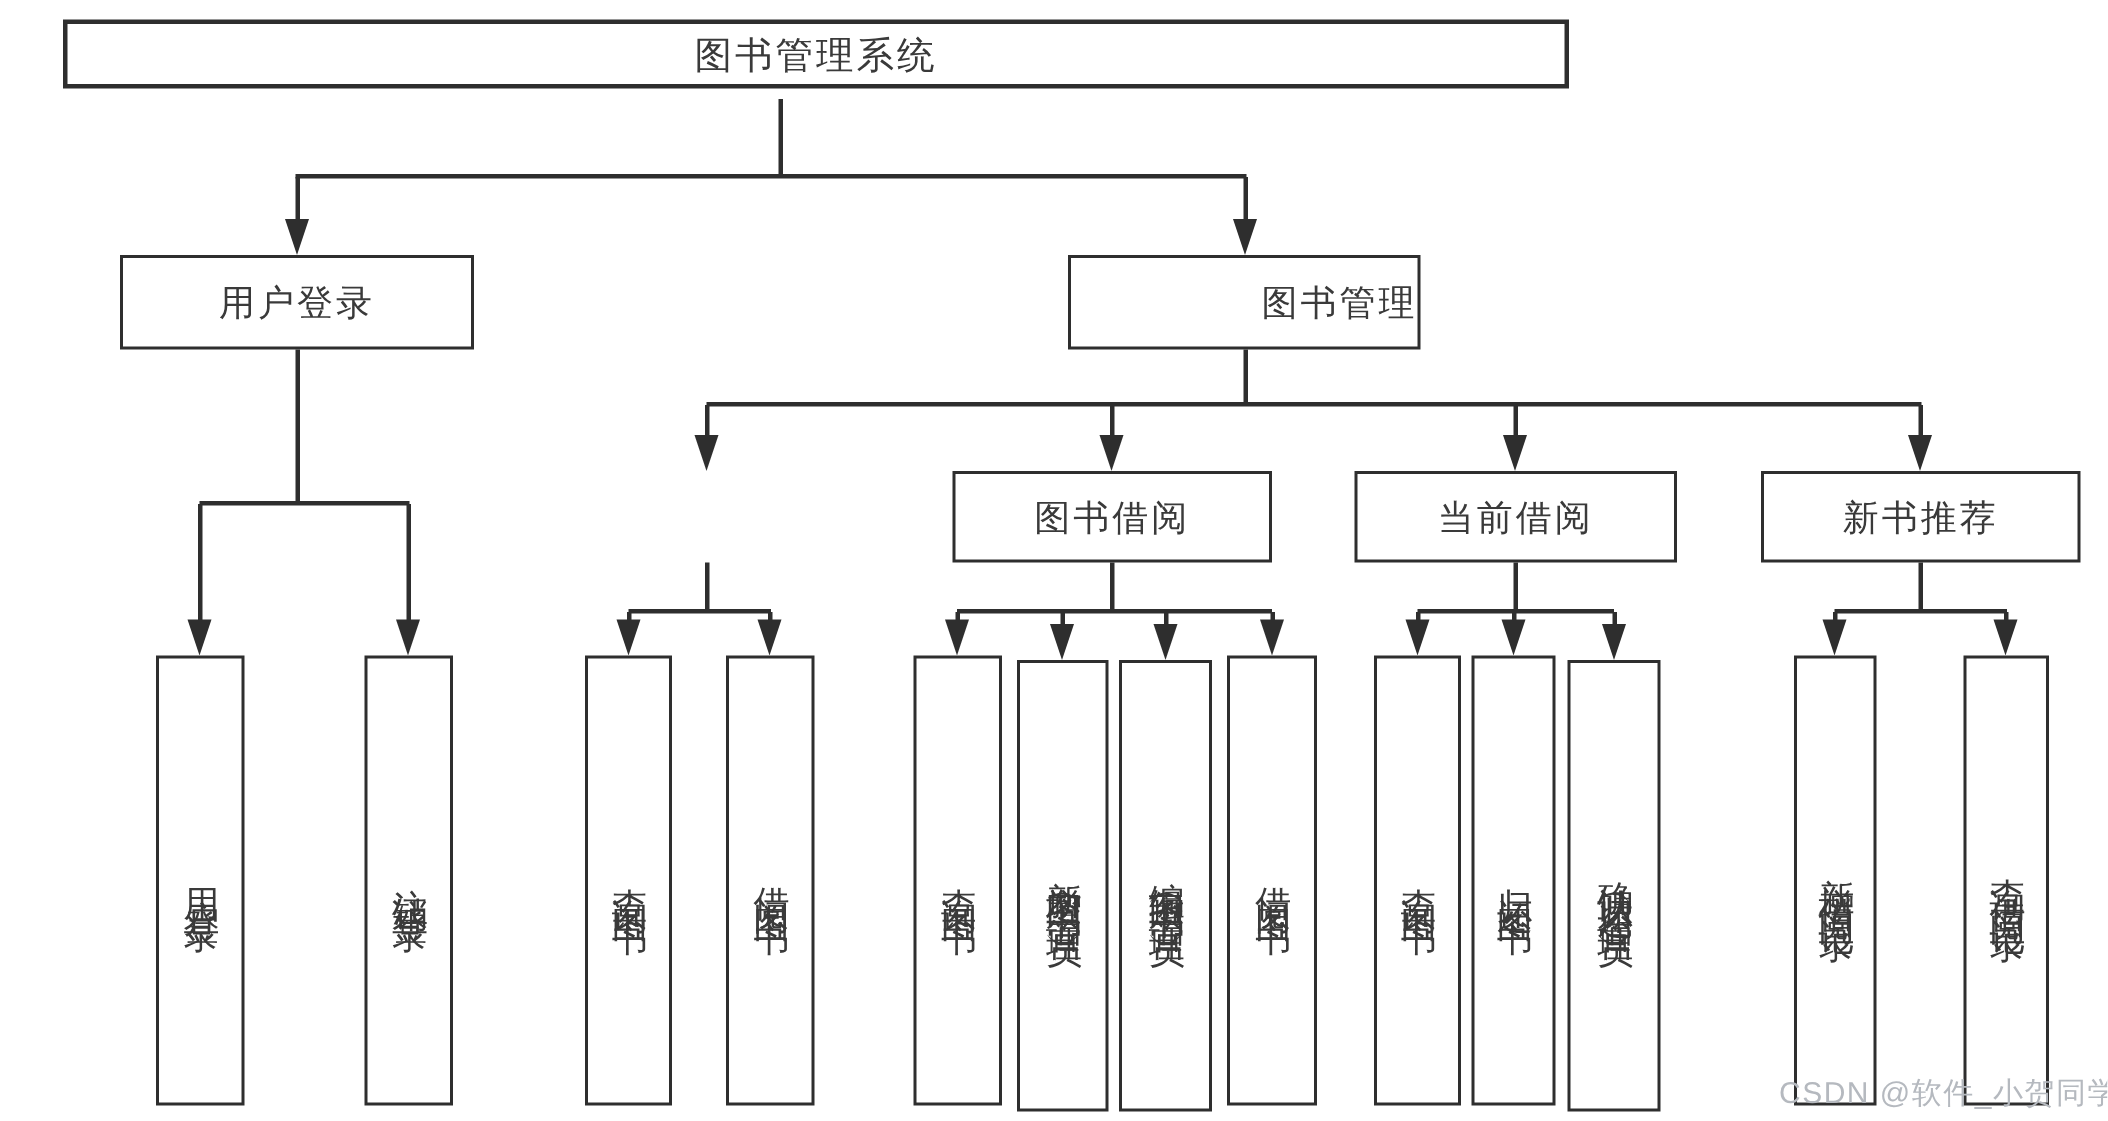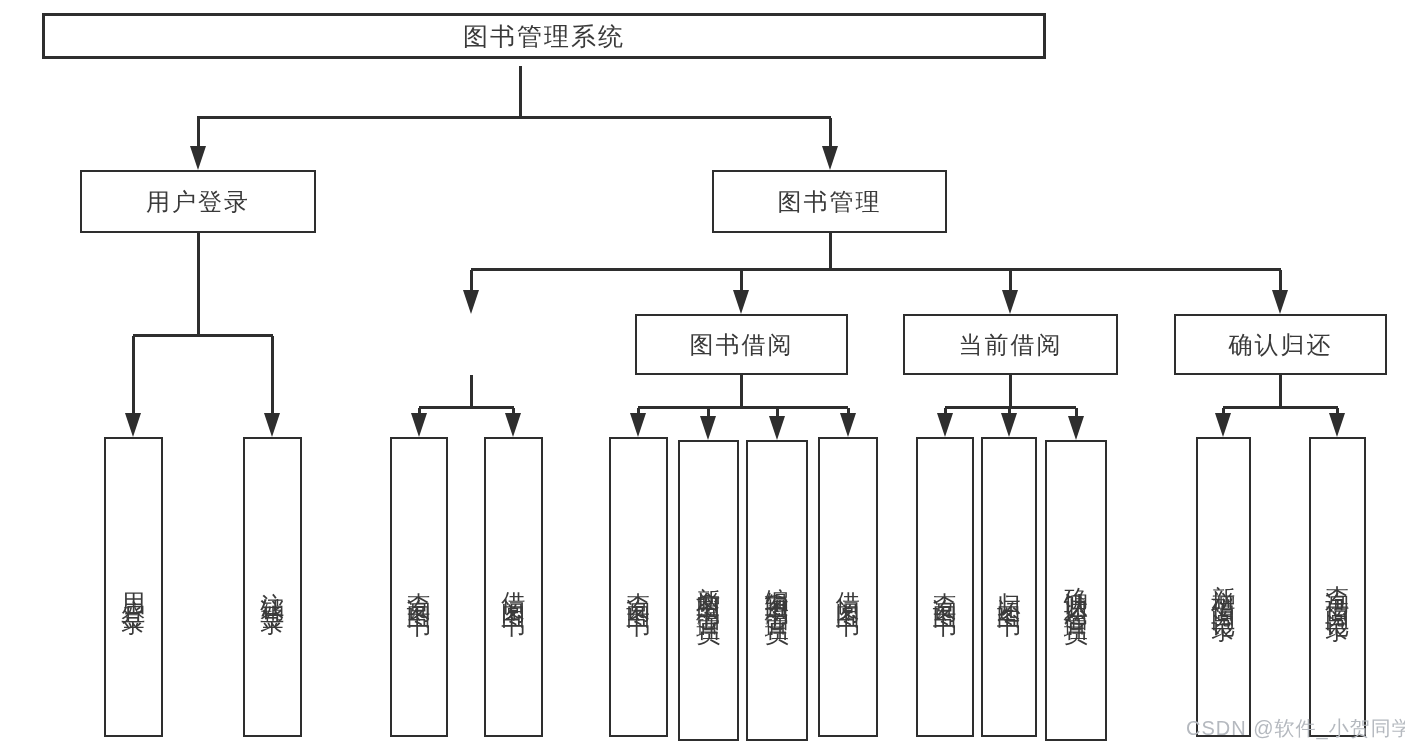--- a/index.html
+++ b/index.html
@@ -44,21 +44,21 @@
   <div class="vline" style="left:519px;top:66px;height:52px;"></div>
   <div class="hline" style="left:197px;top:116px;width:634px;"></div>
   <div class="vline" style="left:197px;top:118px;height:30px;"></div>
   <div class="arrow" style="left:190px;top:146px;"></div>
   <div class="vline" style="left:829px;top:118px;height:30px;"></div>
   <div class="arrow" style="left:822px;top:146px;"></div>
 
   <div class="box" style="left:80px;top:170px;width:236px;height:63px;">
     <span class="hlabel">用户登录</span>
   </div>
-  <div class="box" style="left:712px;top:170px;width:235px;height:63px;">
+  <div class="box" style="left:712px;top:170px;width:235px;height:63px;justify-content:flex-end;">
     <span class="hlabel">图书管理</span>
   </div>
 
   <div class="vline" style="left:197px;top:233px;height:103px;"></div>
   <div class="hline" style="left:133px;top:334px;width:140px;"></div>
   <div class="vline" style="left:132px;top:336px;height:78px;"></div>
   <div class="arrow" style="left:125px;top:413px;"></div>
   <div class="vline" style="left:271px;top:336px;height:78px;"></div>
   <div class="arrow" style="left:264px;top:413px;"></div>
 
@@ -73,21 +73,21 @@
   <div class="vline" style="left:1279px;top:270px;height:22px;"></div>
   <div class="arrow" style="left:1272px;top:290px;"></div>
 
   <div class="box" style="left:903px;top:314px;width:215px;height:61px;">
     <span class="hlabel">当前借阅</span>
   </div>
   <div class="box" style="left:635px;top:314px;width:213px;height:61px;">
     <span class="hlabel">图书借阅</span>
   </div>
   <div class="box" style="left:1174px;top:314px;width:213px;height:61px;">
-    <span class="hlabel">确认归还</span>
+    <span class="hlabel">新书推荐</span>
   </div>
 
   <div class="vline" style="left:470px;top:375px;height:33px;"></div>
   <div class="hline" style="left:419px;top:406px;width:95px;"></div>
   <div class="vline" style="left:418px;top:408px;height:8px;"></div>
   <div class="arrow" style="left:411px;top:413px;"></div>
   <div class="vline" style="left:512px;top:408px;height:8px;"></div>
   <div class="arrow" style="left:505px;top:413px;"></div>
 
   <div class="vline" style="left:740px;top:375px;height:33px;"></div>

